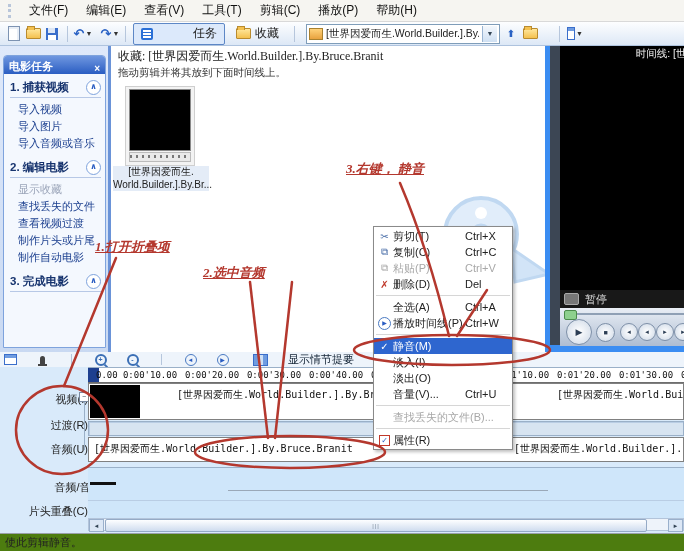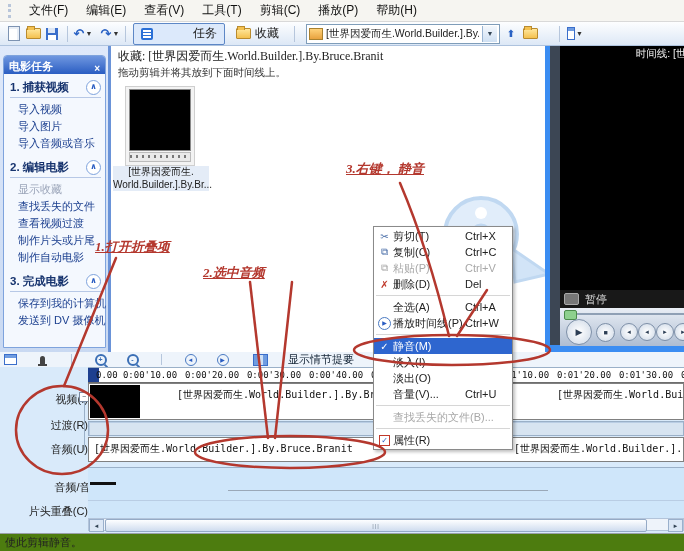--- a/index.html
+++ b/index.html
@@ -201,24 +201,20 @@
           <div class="slink">查看视频过渡</div>
           <div class="slink">制作片头或片尾</div>
           <div class="slink">制作自动电影</div>
         </div>
       </div>
       <div class="sec">
         <div class="sec-head">
             <span>3.  完成电影</span>
             <span class="chev">∧</span>
           </div>
-        <div class="sec-links">
-          <div class="slink">保存到我的计算机</div>
-          <div class="slink">发送到 DV 摄像机</div>
-        </div>
       </div>
     </div>
   </div>
 
   <div id="collection">
     <div id="col-head">收藏: [世界因爱而生.World.Builder.].By.Bruce.Branit</div>
     <div id="col-sub">拖动剪辑并将其放到下面时间线上。</div>
     <svg id="watermark" viewBox="0 0 150 110">
       <circle cx="70" cy="48" r="36" fill="#dcebfa" stroke="#b6d2ef" stroke-width="4"></circle>
       <circle cx="70" cy="48" r="9" fill="#fff" stroke="#b6d2ef" stroke-width="3"></circle>

